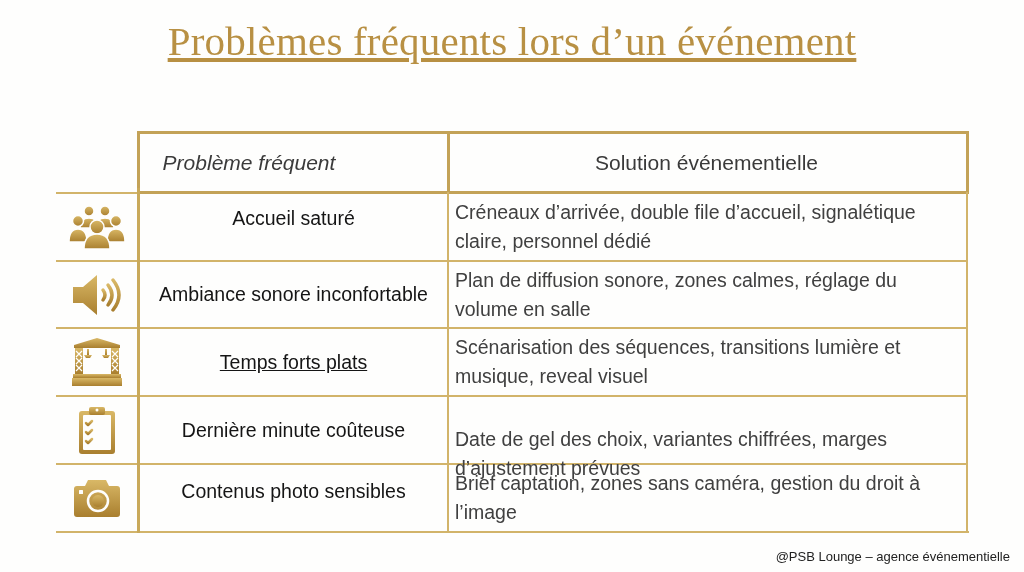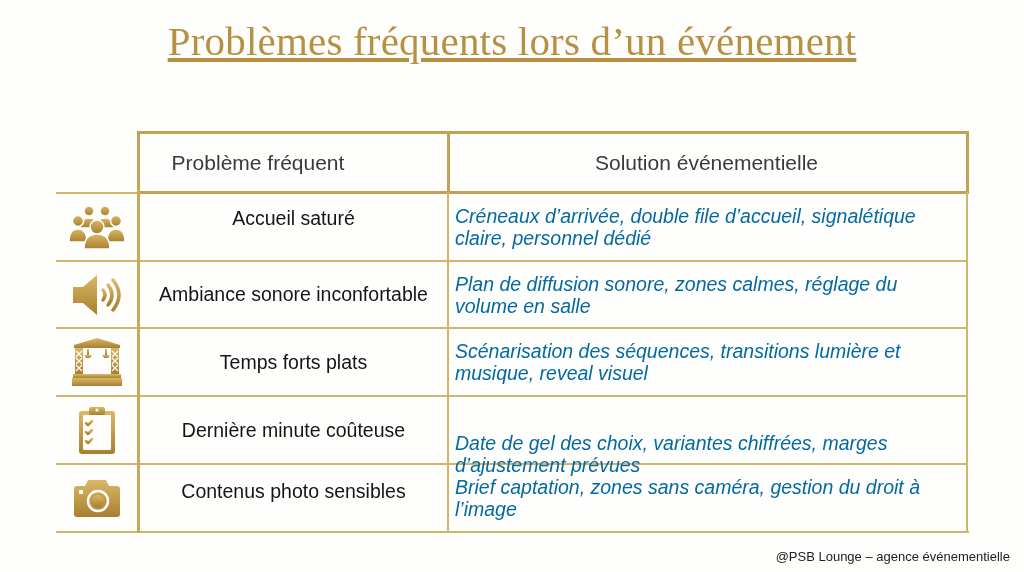--- a/index.html
+++ b/index.html
@@ -39,21 +39,21 @@
 
     .pcell {
       position:absolute; left:140px; width:307px;
       display:flex; align-items:center; justify-content:center;
       text-align:center;
       font-size:19.5px; line-height:25px; color:#151515;
     }
     .scell {
       position:absolute; left:455px; width:508px;
       display:flex; align-items:center;
-      font-size:19.5px; line-height:22px; color:#0369a1;font-style:italic;
+      font-size:19.5px; line-height:29px; color:#404040;
     }
     .icon {
       position:absolute; left:64px; width:66px;
       display:flex; align-items:center; justify-content:center;
     }
     .footer {
       position:absolute; right:14px; top:549px;
       font-size:13px; color:#222;
     }
   </style>
@@ -61,21 +61,21 @@
 <body>
 
 <div class="title">
   <div>Problèmes fréquents lors d’un événement</div>
 </div>
 
 <div>
 
   <div class="header-box"></div>
   <div class="header-divider"></div>
-  <div class="hcell" style="left:136px;width:244px;">Problème fréquent</div>
+  <div class="hcell" style="left:127px;width:244px;font-style:italic;">Problème fréquent</div>
   <div class="hcell" style="left:450px;width:513px;">Solution événementielle</div>
 
   <div class="hline" style="left:56px;top:192px;width:82px;"></div>
   <div class="hline" style="left:56px;top:260px;width:911px;"></div>
   <div class="hline" style="left:56px;top:327px;width:911px;"></div>
   <div class="hline" style="left:56px;top:395px;width:911px;"></div>
   <div class="hline" style="left:56px;top:463px;width:911px;"></div>
   <div class="hline" style="left:56px;top:531px;width:913px;"></div>
 
   <div class="vline" style="left:137px;top:188px;height:345px;width:3px;background:#c9a95a;"></div>
@@ -144,21 +144,21 @@
         <rect x="35" y="12" width="2" height="6"></rect>
         <path d="M14 18 h8 l-2 3 h-4 z"></path>
         <path d="M32 18 h8 l-2 3 h-4 z"></path>
       </g>
       <g stroke="#fefefd" stroke-width="1.2">
         <path d="M6 14 l6 6 M12 14 l-6 6 M6 21 l6 6 M12 21 l-6 6 M6 28 l6 6 M12 28 l-6 6"></path>
         <path d="M42 14 l6 6 M48 14 l-6 6 M42 21 l6 6 M48 21 l-6 6 M42 28 l6 6 M48 28 l-6 6"></path>
       </g>
     </svg>
   </div>
-  <div class="pcell" style="top:329px;height:66px;">Temps forts plats</div>
+  <div class="pcell" style="top:329px;height:66px;text-decoration:underline;">Temps forts plats</div>
   <div class="scell" style="top:329px;height:66px;">Scénarisation des séquences, transitions lumière et musique, reveal visuel</div>
 
   <div class="icon" style="top:397px;height:66px;">
     <svg width="40" height="50" viewBox="0 0 40 50">
       <defs>
         <linearGradient id="g4" x1="0" y1="0" x2="0" y2="1">
           <stop offset="0" stop-color="#d9b866"></stop>
             <stop offset="1" stop-color="#a97f2f"></stop>
         </linearGradient>
       </defs>

